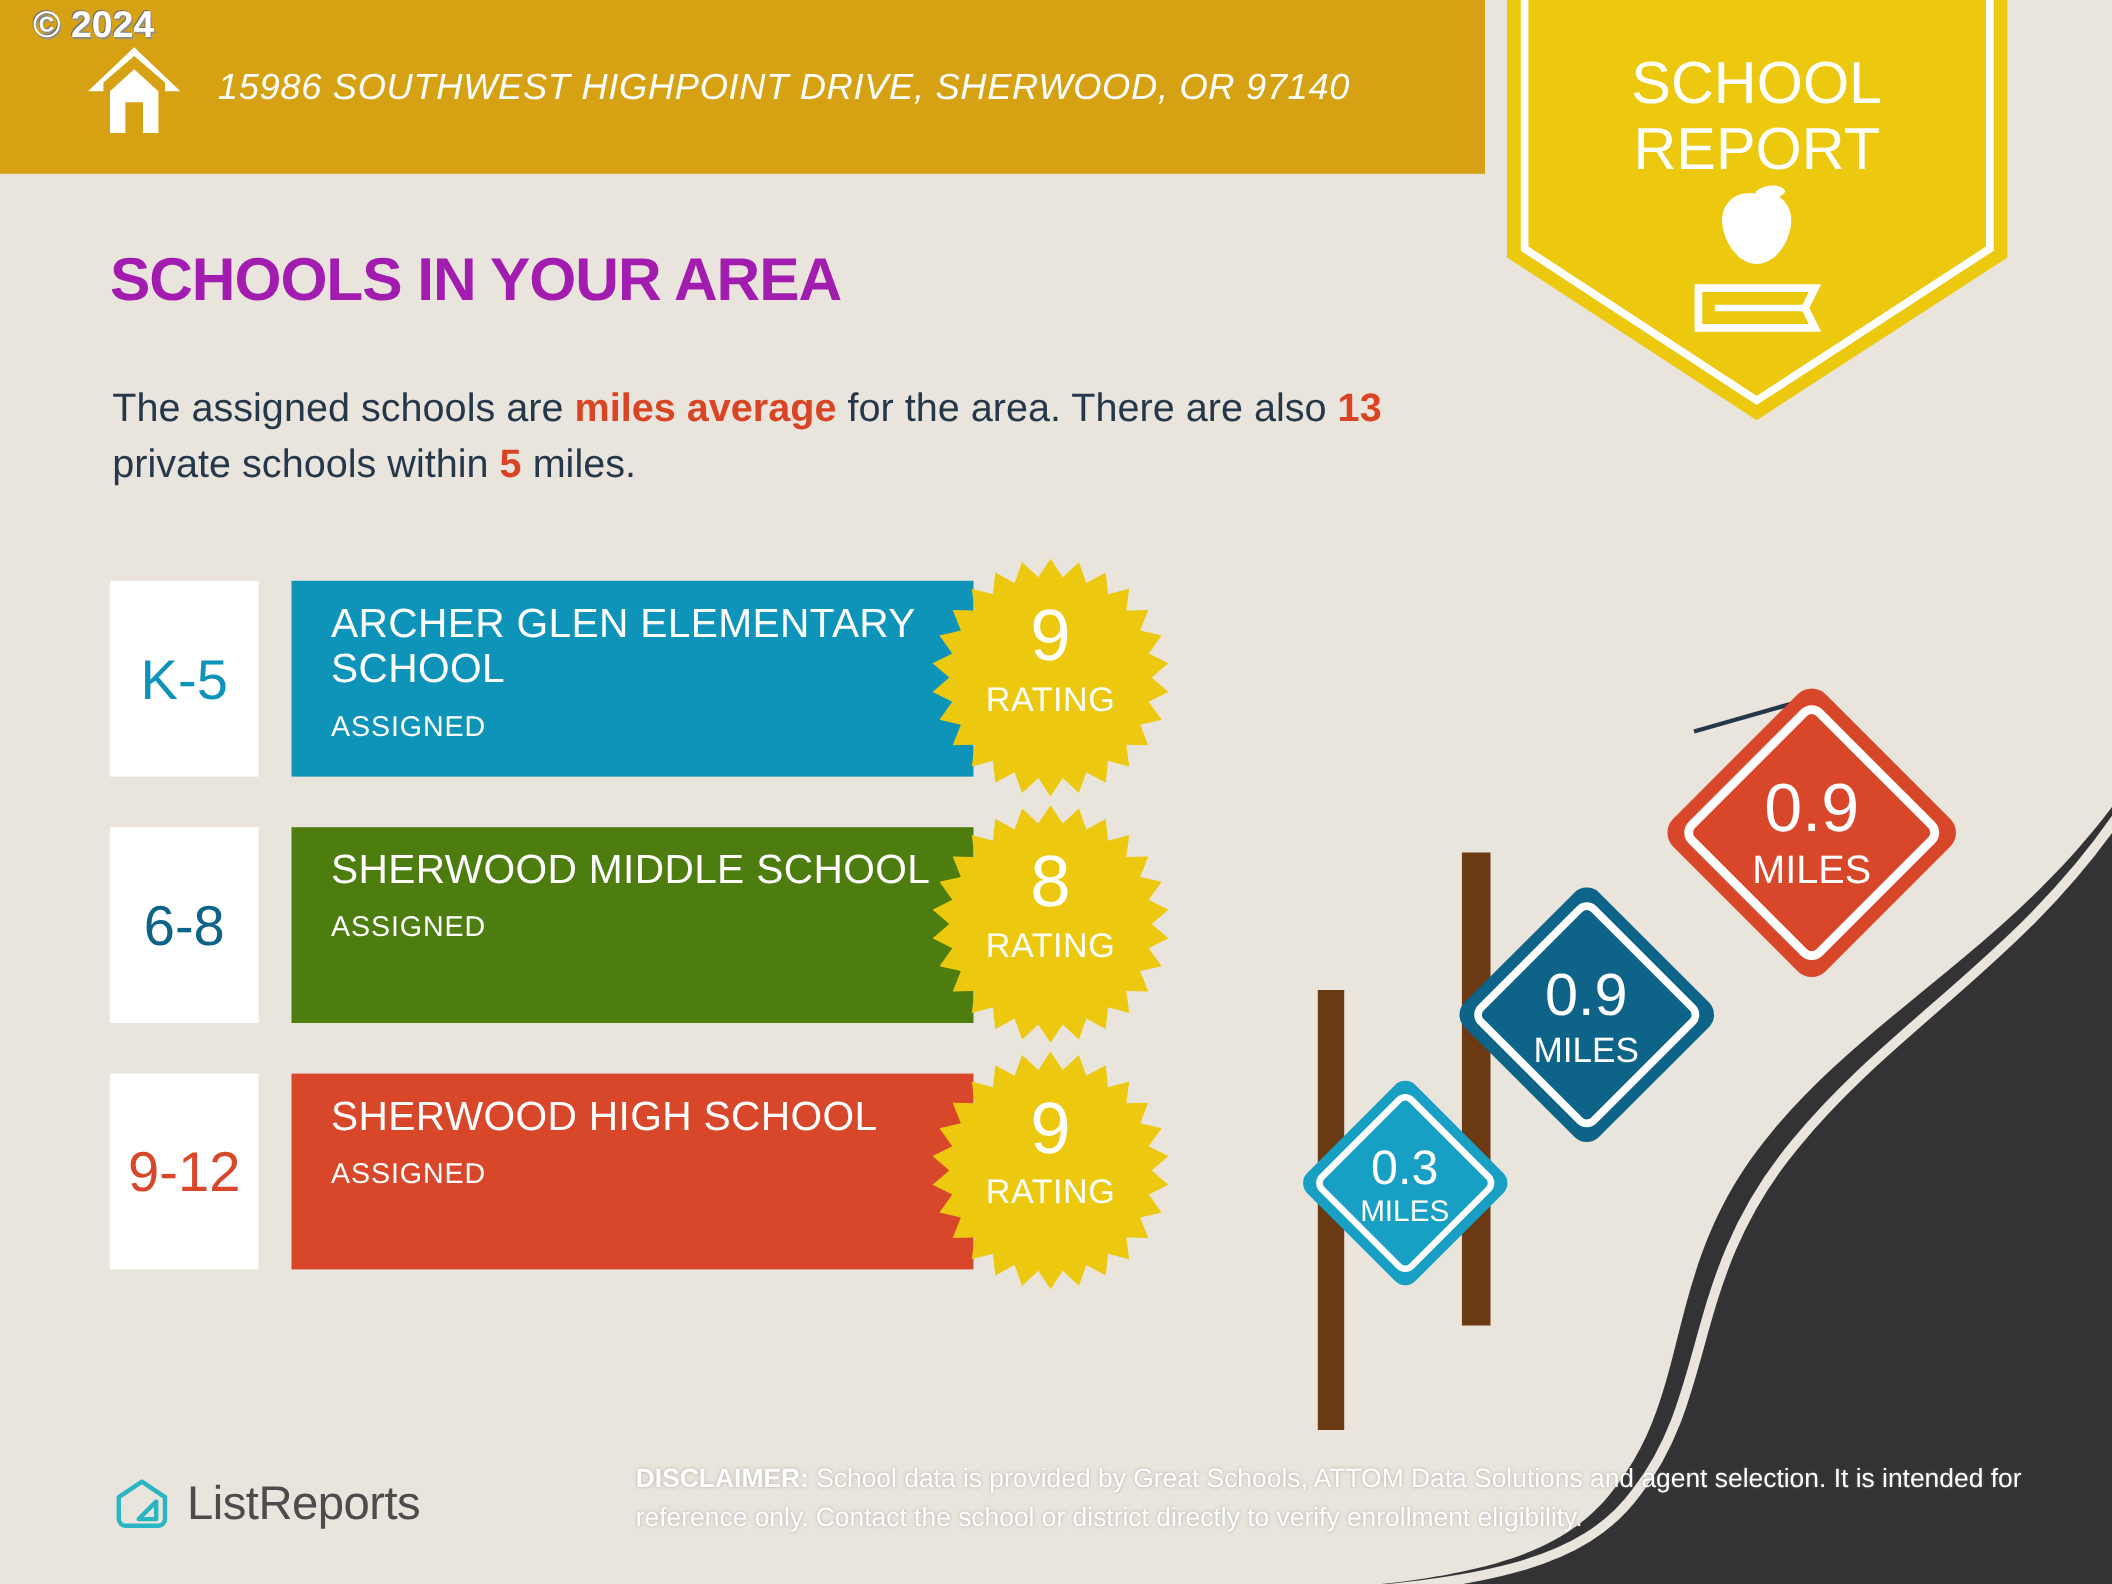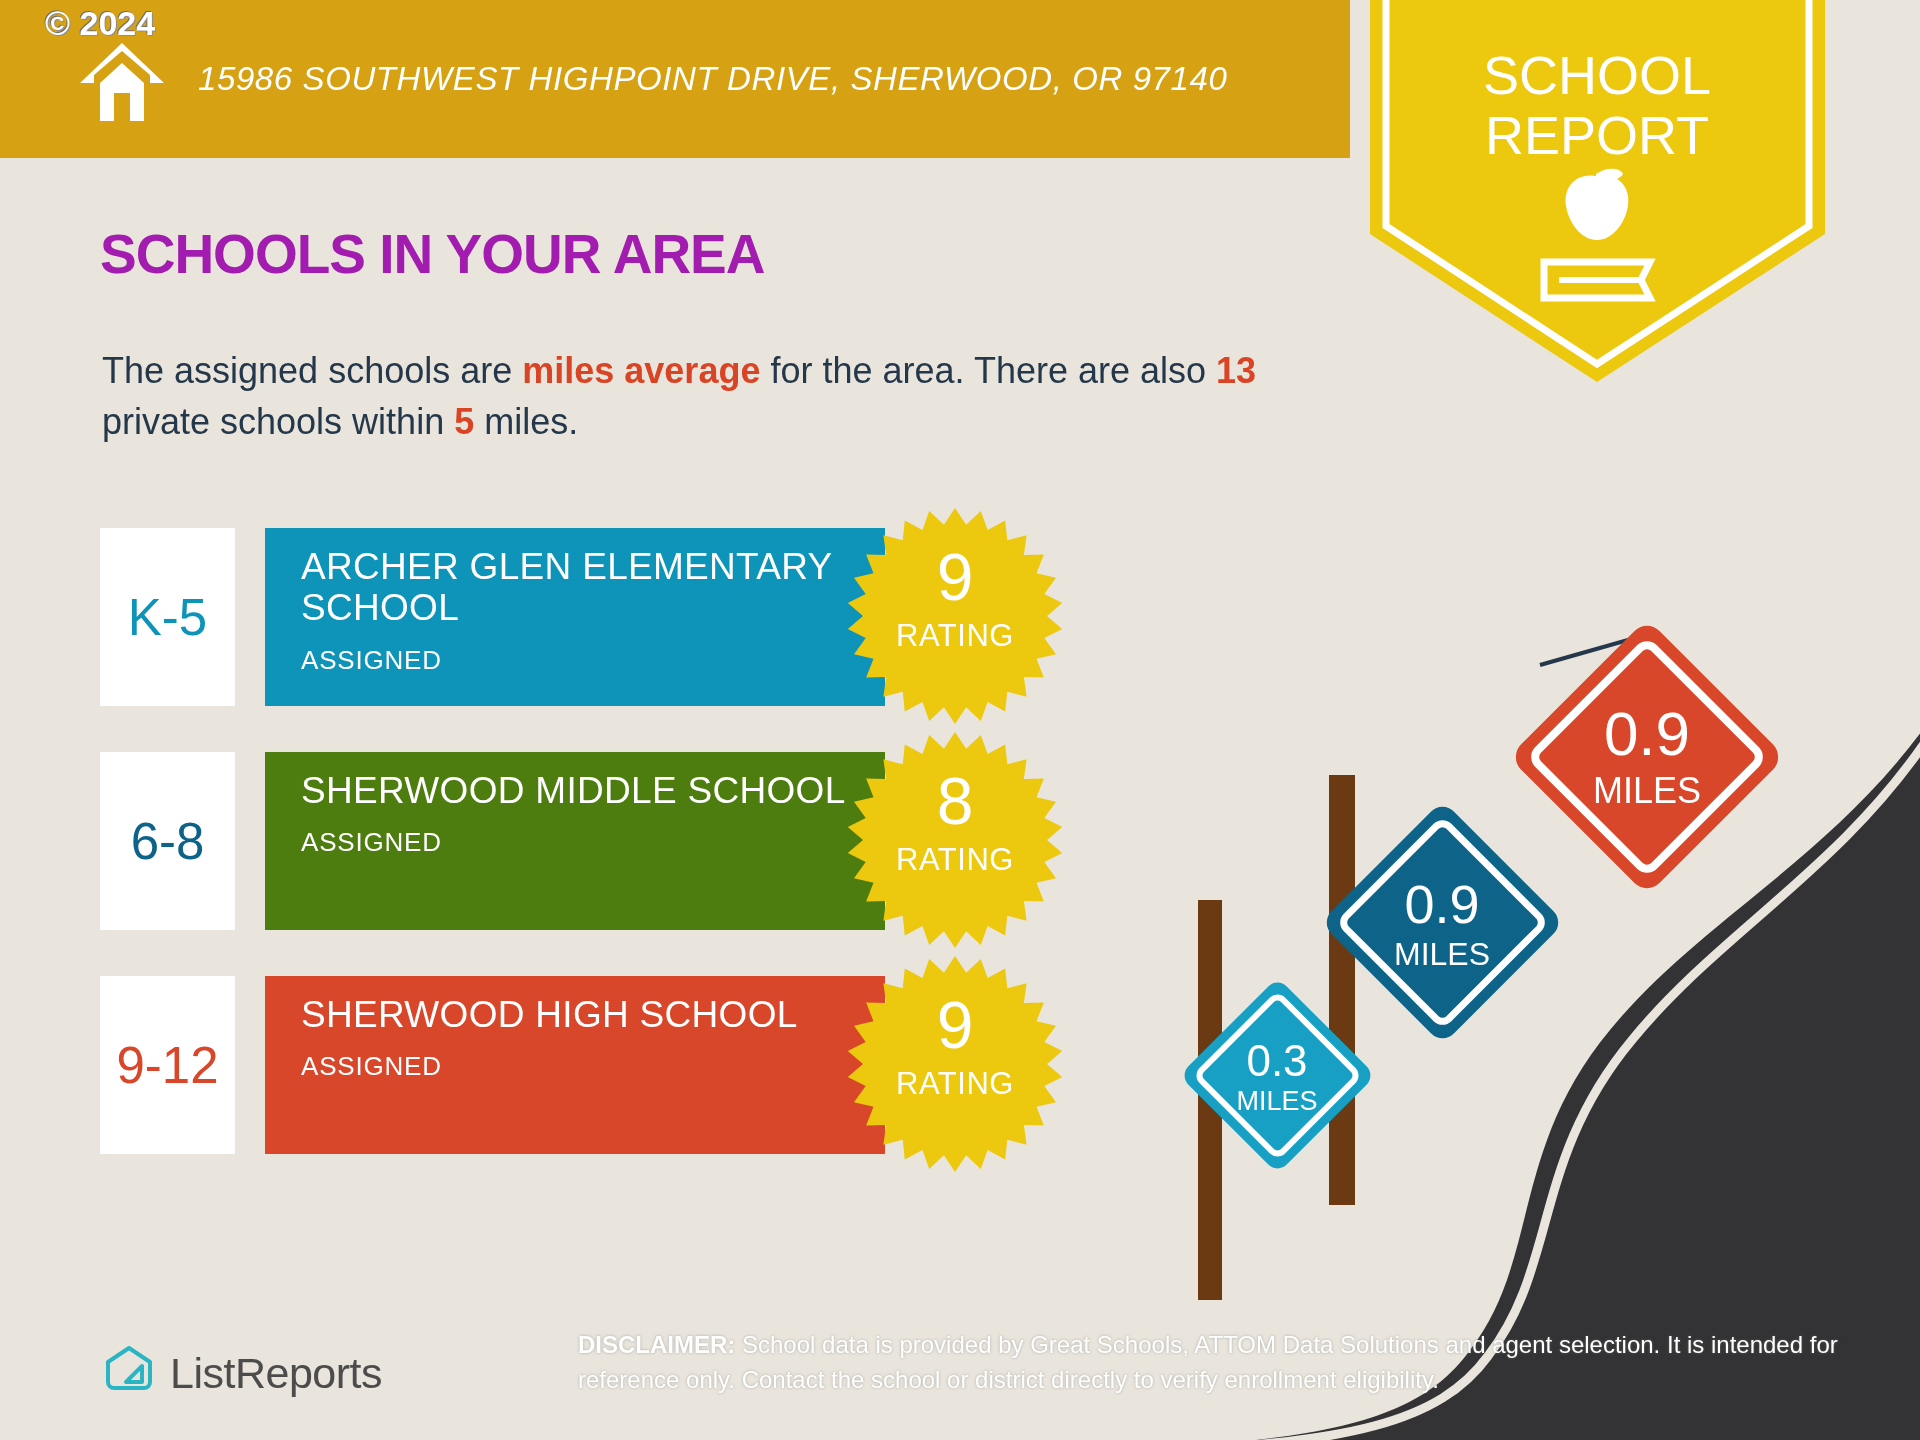--- a/index.html
+++ b/index.html
@@ -19,21 +19,20 @@
   .home-icon{margin-left:76px;margin-top:8px;flex:0 0 auto;}
   .addr{
     margin-left:30px;color:#ffffff;font-size:33px;letter-spacing:.6px;
     line-height:1.35;max-width:1090px;font-weight:400;
   }
   .copyright{
     position:absolute;left:30px;top:4px;z-index:40;
     font-size:34px;font-weight:bold;color:#ffffff;
     text-shadow:1px 1px 0 #8d8d8d,-1px -1px 0 #6f6f6f;
     font-family:"Liberation Sans", sans-serif;
-    margin-left:15px;
   }
 
   
   .badge{position:absolute;left:1370px;top:-6px;width:455px;height:390px;z-index:8;}
 
   
   .title{
     position:absolute;left:100px;top:222px;
     font-size:55px;font-weight:bold;color:#a21caf;
     letter-spacing:-1px;white-space:nowrap;
@@ -65,21 +64,21 @@
   }
   .burst .lbl{
     position:absolute;left:0;right:0;top:112px;text-align:center;
     font-size:31px;color:#ffffff;letter-spacing:.5px;
   }
 
   
   .road-art{position:absolute;left:1140px;top:560px;width:790px;height:890px;z-index:3;}
 
   
-  .logo{position:absolute;left:104px;bottom:42px;display:flex;align-items:flex-end;z-index:9;}
+  .logo{position:absolute;left:104px;bottom:42px;display:flex;align-items:flex-start;z-index:9;}
   .logo-text{margin-left:16px;font-size:43px;color:#4c4c4c;letter-spacing:-.5px;}
   .disclaimer{
     position:absolute;left:578px;bottom:42px;width:1320px;z-index:9;
     font-size:24px;color:#ffffff;line-height:1.45;
     text-shadow:0 0 3px rgba(120,120,120,.55);
   }
   .disclaimer b{font-weight:bold;}
 </style>
 </head>
 <body>

